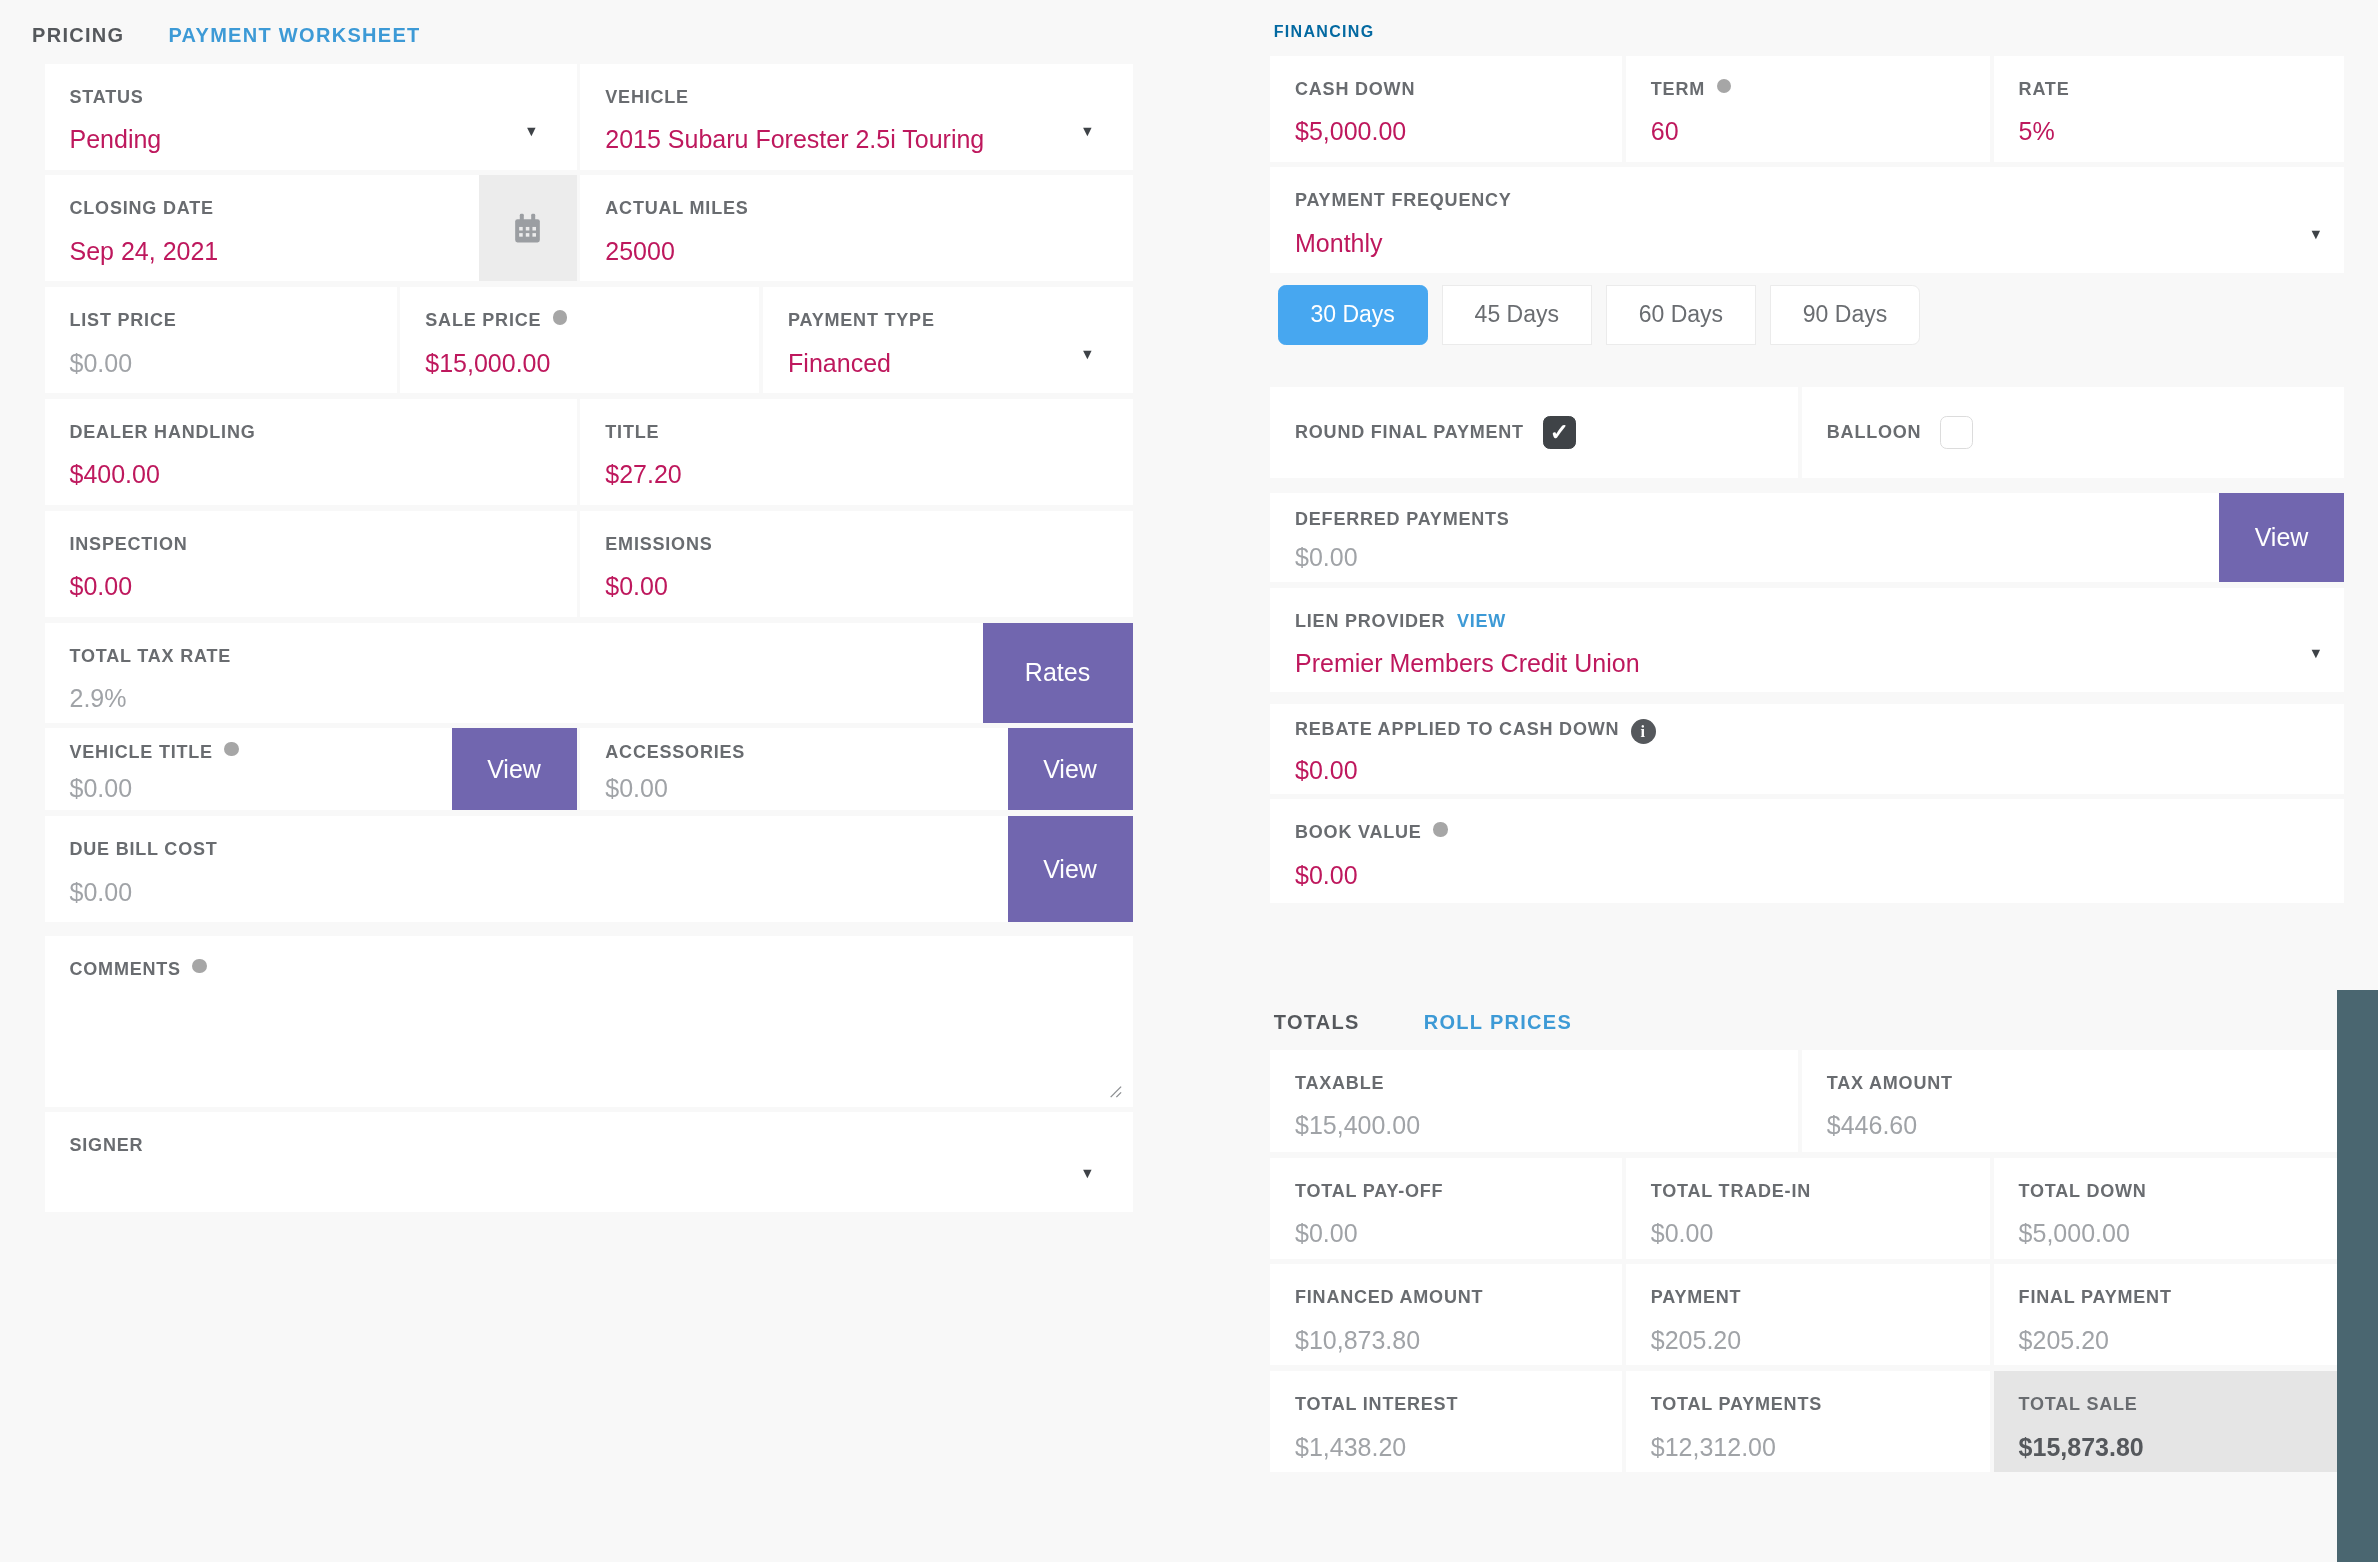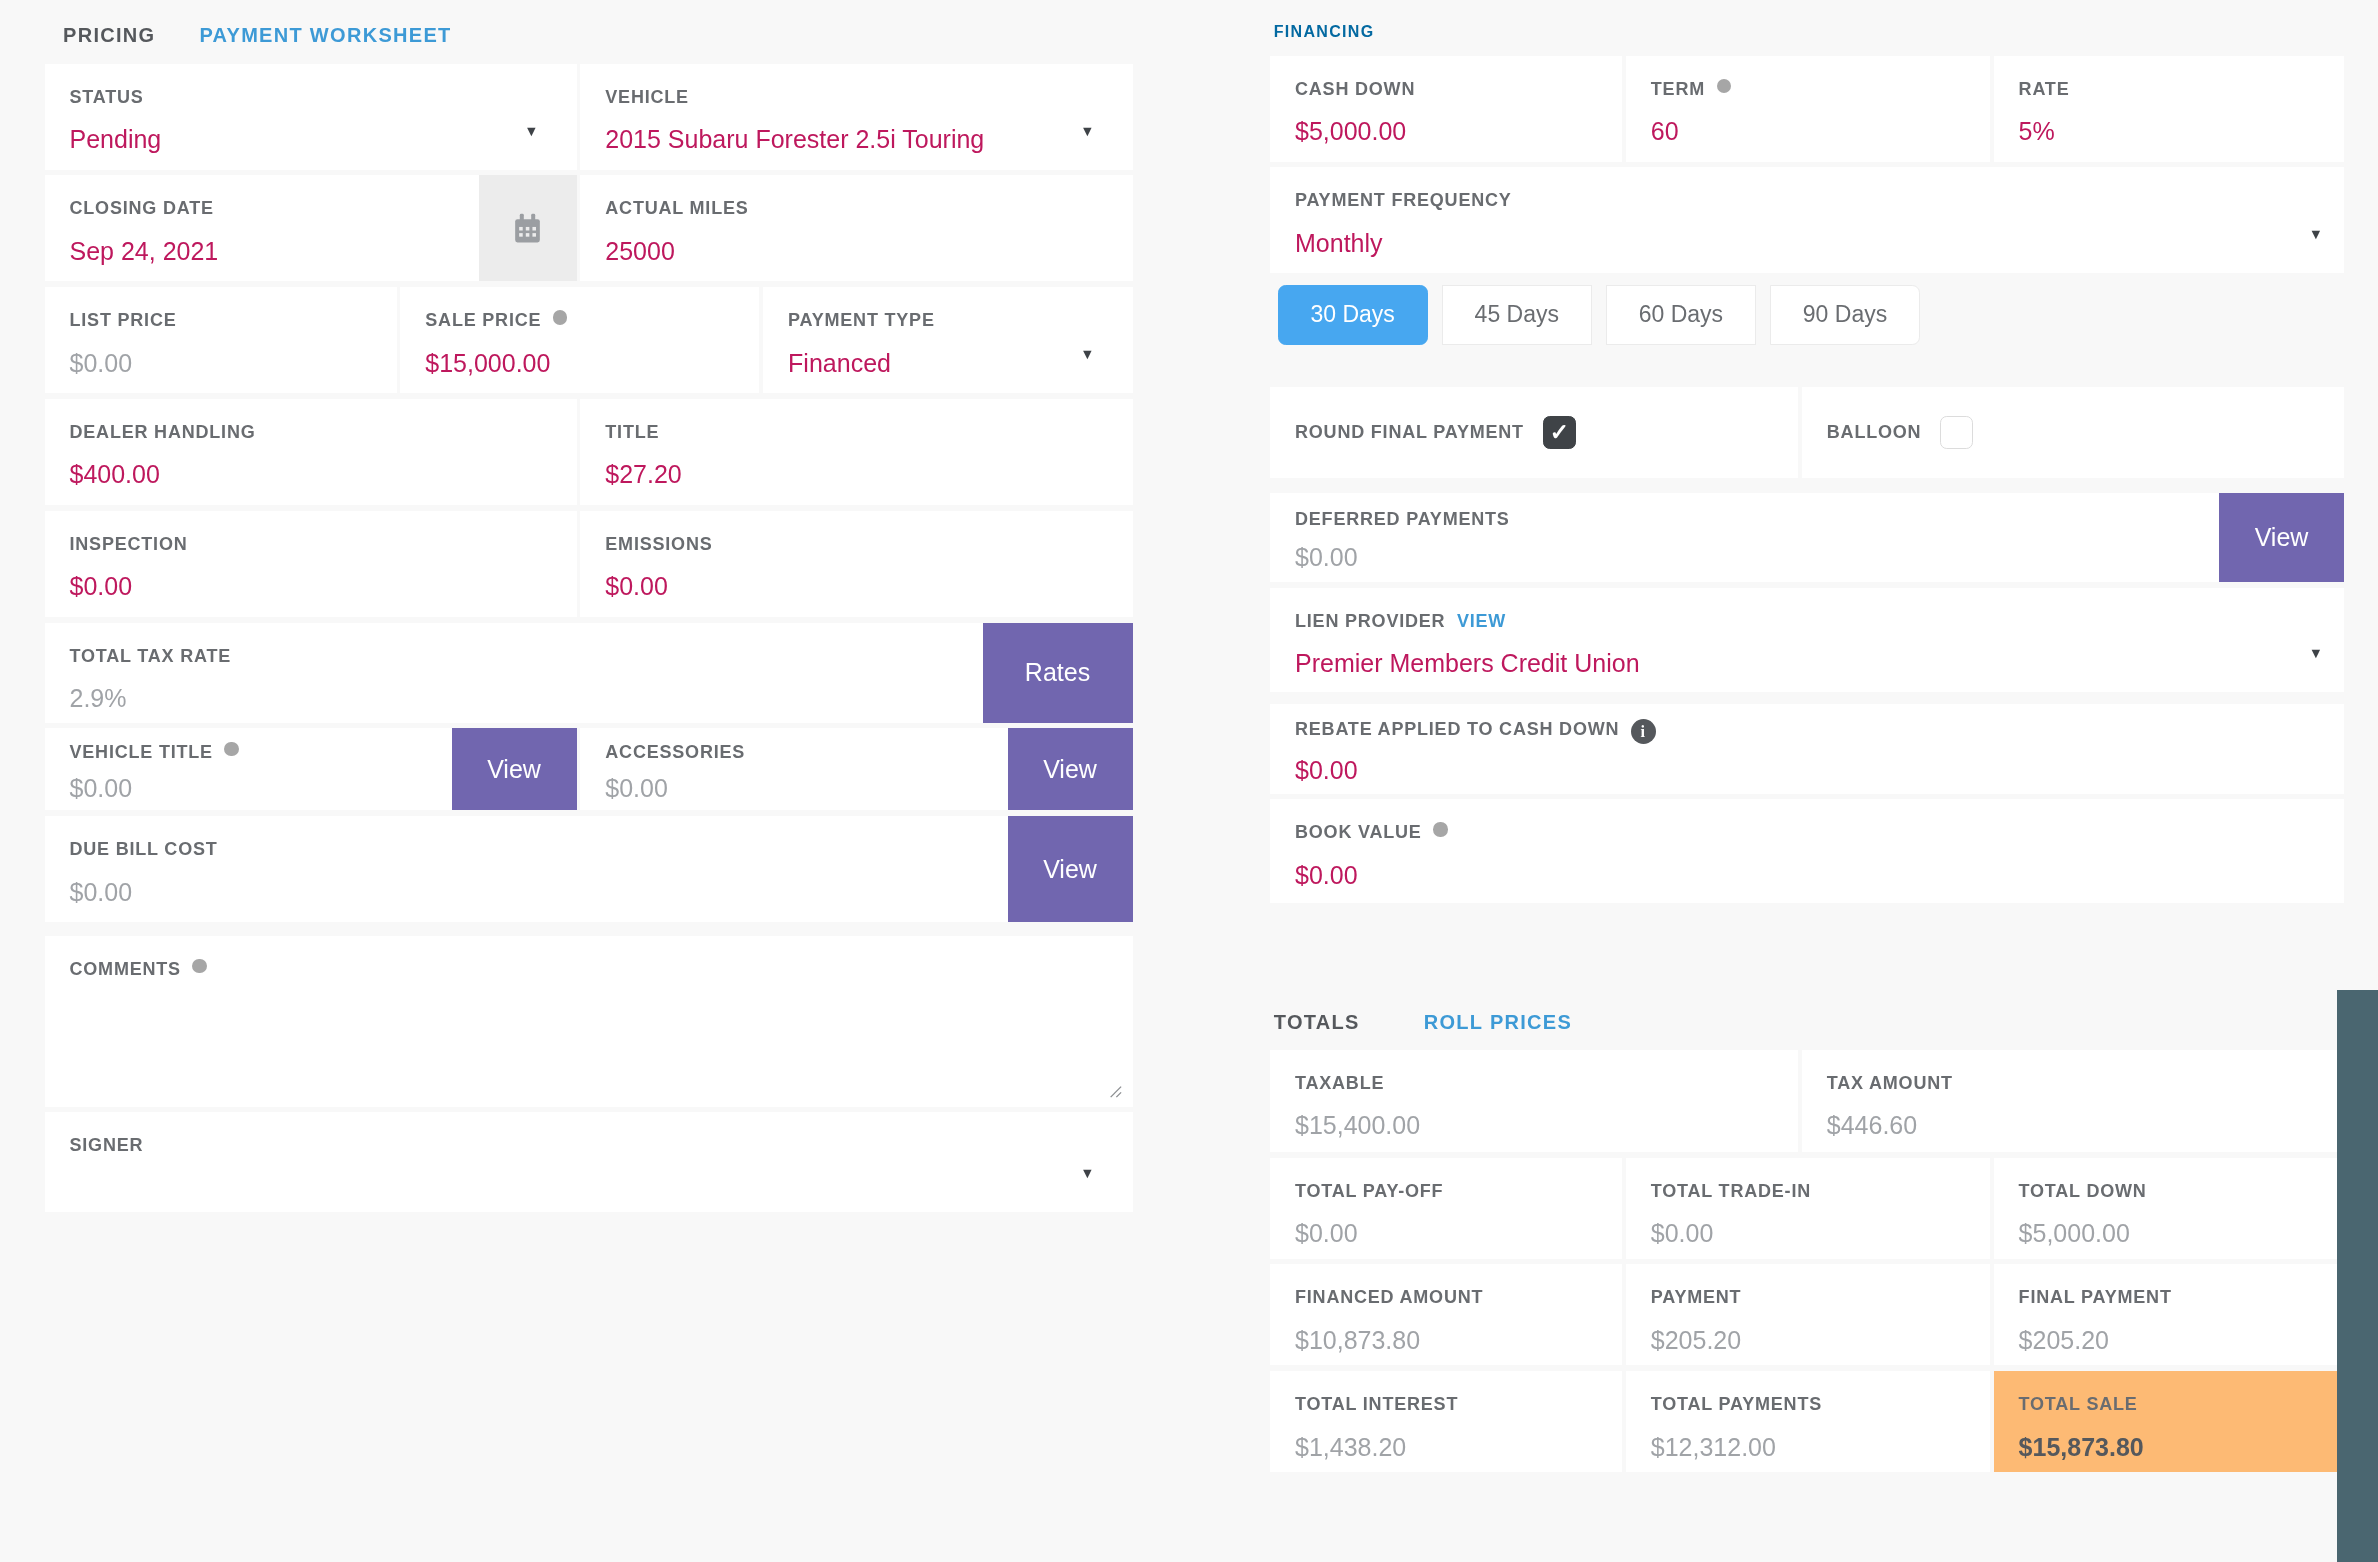--- a/index.html
+++ b/index.html
@@ -3,21 +3,21 @@
 <meta charset="utf-8">
 <style>
   html,body{margin:0;padding:0;background:#f8f8f8;}
   .screen{position:relative;width:2379px;height:1562px;background:#f8f8f8;
           font-family:"Liberation Sans",sans-serif;overflow:hidden;}
   
   .col-left{position:absolute;left:32px;top:0;width:1102px;}
   .col-right{position:absolute;left:1270px;top:0;width:1074px;}
 
   
-  .tabs{display:flex;align-items:center;gap:44px;height:56px;padding-top:7.7px;margin-left:31px;}
+  .tabs{display:flex;align-items:center;gap:44px;height:56px;padding-top:7.7px;}
   .tab{font-size:20px;font-weight:700;letter-spacing:1.3px;cursor:pointer;}
   .tab-inactive{color:#55585c;}
   .tab-active{color:#3d9ad6;}
   .section-title{font-size:16px;font-weight:700;letter-spacing:1.3px;color:#0369a1;
                  height:48px;display:flex;align-items:center;padding:7.7px 0 0 3.8px;}
   .totals-head{display:flex;align-items:center;gap:64px;margin:108px 0 15.4px 3.8px;}
   .totals-head .t{font-size:20px;font-weight:700;letter-spacing:1.3px;color:#55585c;}
   .totals-head .link{font-size:20px;font-weight:700;letter-spacing:1.3px;color:#3d9ad6;cursor:pointer;}
 
   
@@ -62,21 +62,21 @@
   .checkbox.checked{background:#3f4347;border-color:#3f4347;}
   .checkbox.checked::after{content:"✓";color:#fff;position:absolute;inset:0;display:flex;
             align-items:center;justify-content:center;font-size:23px;font-weight:700;}
 
   .view-link{font-size:18px;font-weight:700;letter-spacing:0.8px;color:#3d9ad6;cursor:pointer;}
 
   .comments-input{position:absolute;left:9.6px;right:9.6px;top:58px;bottom:9.6px;border:none;outline:none;
                   resize:none;background:transparent;font-family:"Liberation Sans",sans-serif;font-size:23px;color:#3e4247;}
   .resize-icon{position:absolute;right:9.6px;bottom:7.7px;}
 
-  .gray-bg{background:#fdba74;}
+  .gray-bg{background:#e5e5e5;}
   .edge-bar{position:absolute;left:2337px;top:990px;width:41px;height:573px;background:#4a6670;}
 </style>
 </head>
 <body>
 
 <div class="screen">
 
   <div class="col-left">
 
     <div class="tabs">

